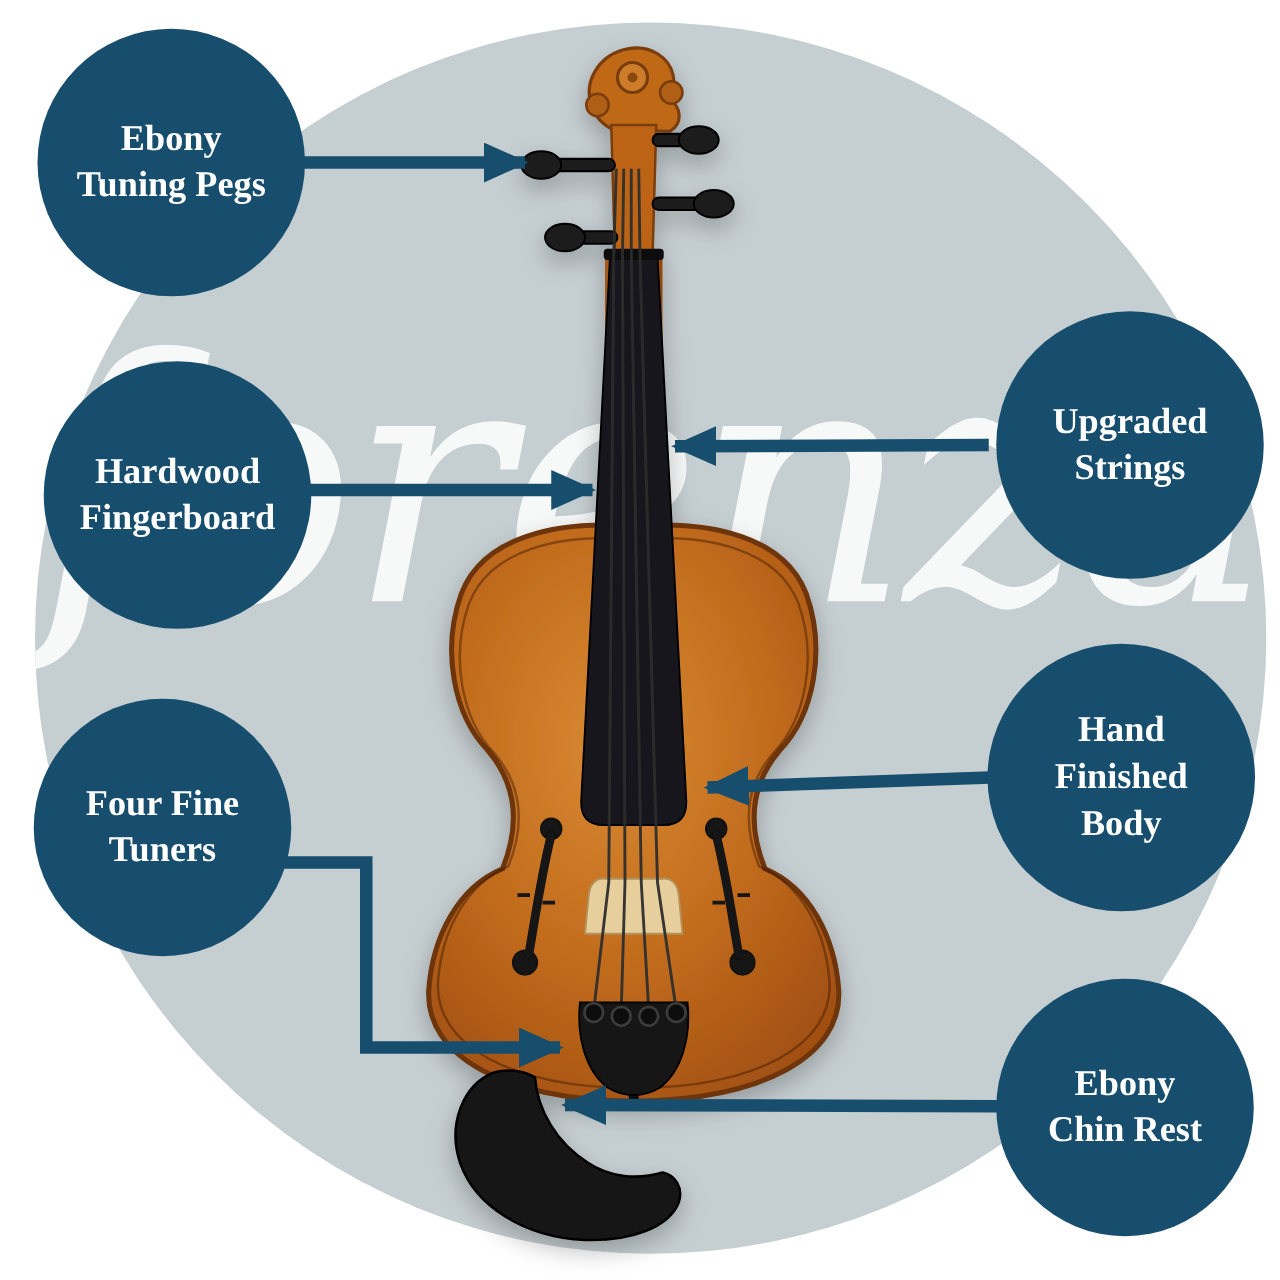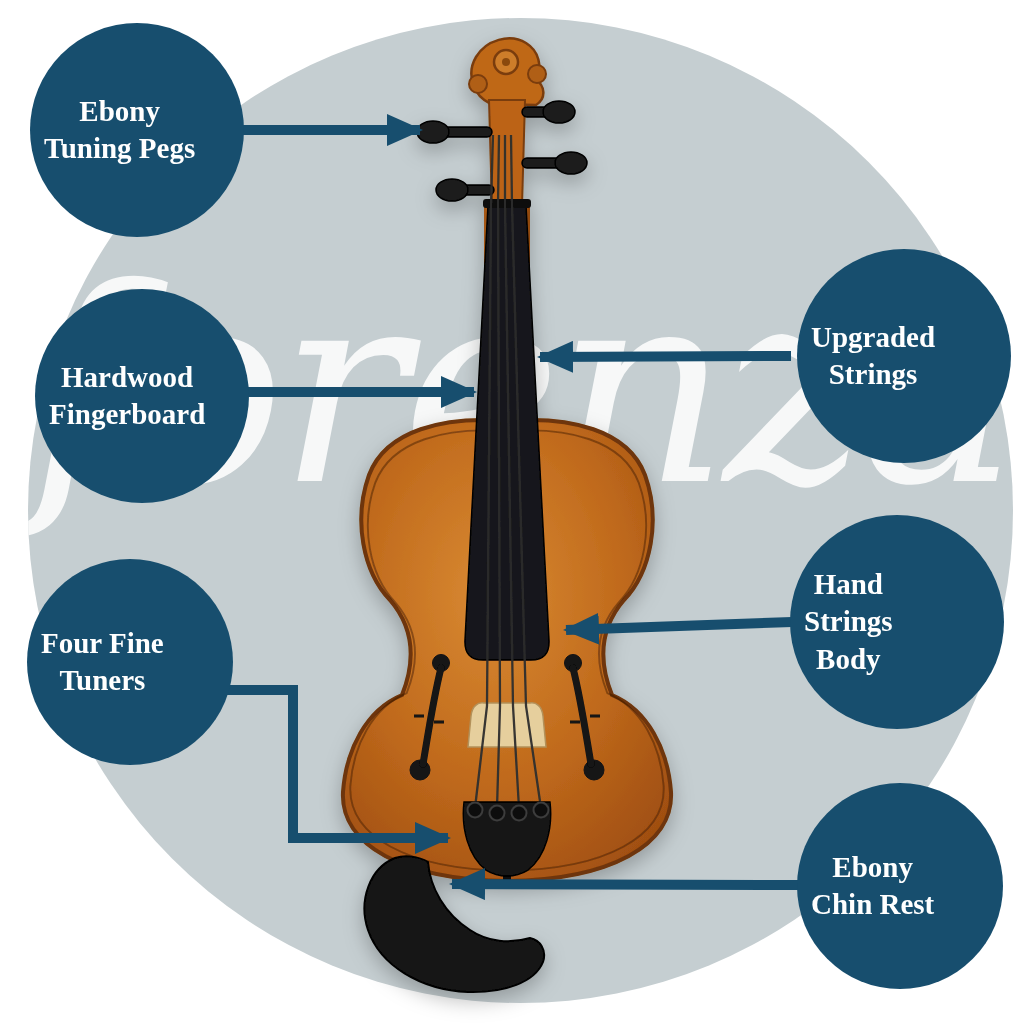--- a/index.html
+++ b/index.html
@@ -41,20 +41,21 @@
     stroke-width: 10;
     fill: none;
   }
   .callout {
     position: absolute;
     border-radius: 50%;
     background: #174E6E;
     color: #ffffff;
     display: flex;
     align-items: center;
+    justify-content: center;
     text-align: center;
   }
   .callout-text {
     font-size: 29px;
     font-weight: 700;
     line-height: 1.28;
     white-space: pre-line;
     padding: 0 14px;
   }
 </style>
@@ -214,21 +215,21 @@
 Tuners</div>
   </div>
 
   <div class="callout" style="left:797px; top:249px; width:214px; height:214px;">
     <div class="callout-text">Upgraded
 Strings</div>
   </div>
 
   <div class="callout" style="left:790px; top:515px; width:214px; height:214px;">
     <div class="callout-text">Hand
-Strings
+Finished
 Body</div>
   </div>
 
   <div class="callout" style="left:797px; top:783px; width:206px; height:206px;">
     <div class="callout-text">Ebony
 Chin Rest</div>
   </div>
 
 </div>
 

